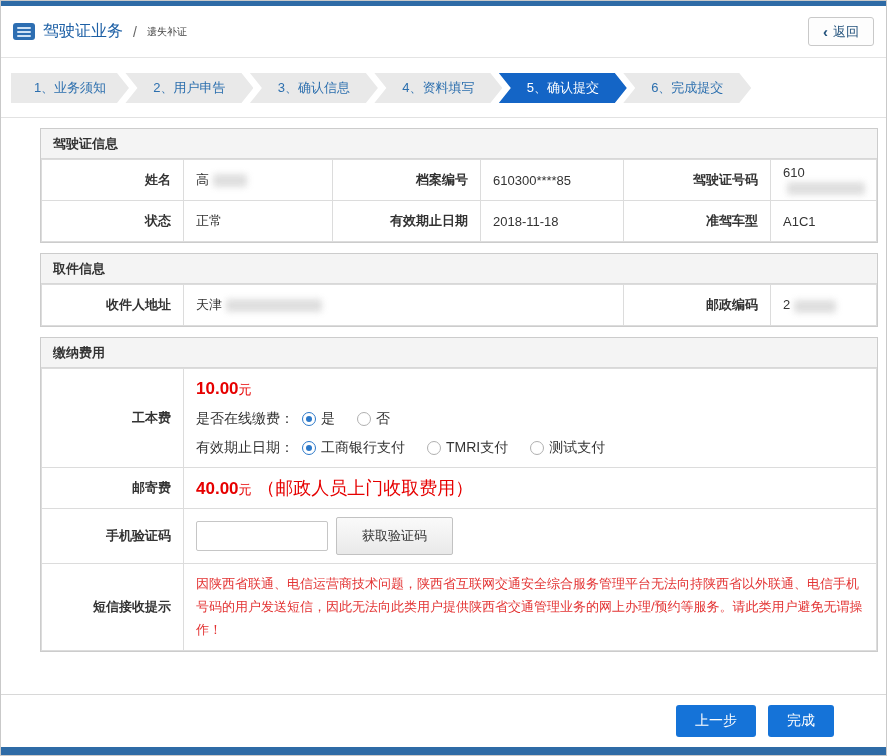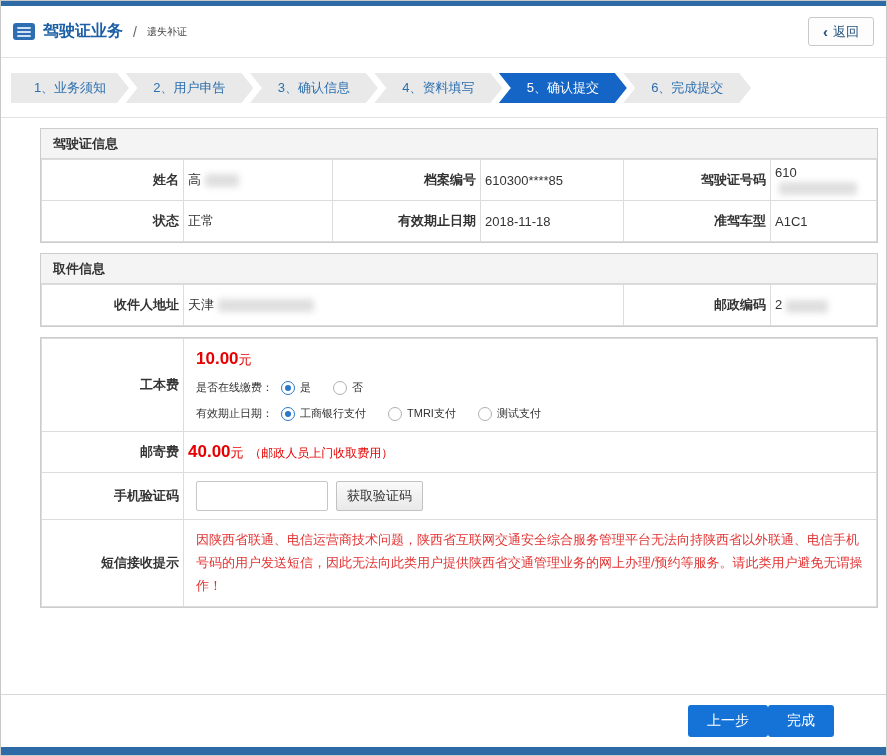--- a/index.html
+++ b/index.html
@@ -16,21 +16,21 @@
   
   .hdr {
     flex:0 0 auto; height:52px; padding:0 12px;
     display:flex; align-items:center; justify-content:space-between;
     border-bottom:1px solid #e4e4e4; background:#fff;
   }
   .hdr-left { display:flex; align-items:center; gap:8px; }
   .doc-icon { width:22px; height:17px; background:#2d6eb2; border-radius:3px;
     display:inline-flex; flex-direction:column; justify-content:center; gap:2px; padding:3px 4px; }
   .doc-icon i { display:block; height:2px; background:#cfe2f5; border-radius:1px; }
-  .hdr-title { color:#1c5fa5; font-size:16px; font-weight:bold; }
+  .hdr-title { color:#1c5fa5; font-size:16px; font-weight:normal; }
   .hdr-sep { color:#666; font-size:14px; margin:0 2px; }
   .hdr-sub { color:#444; font-size:10px; }
   .back-btn {
     background:#fdfdfd; border:1px solid #c9c9c9; border-radius:3px;
     height:29px; padding:0 14px; font-size:13px; color:#23527c;
     cursor:pointer; display:inline-flex; align-items:center; gap:5px;
     font-family:inherit;
   }
   .back-btn .chev { font-size:15px; line-height:1; color:#23527c; font-weight:bold; }
 
@@ -50,53 +50,53 @@
   main { flex:1 1 auto; padding:0 8px; }
   section.card { border:1px solid #cccccc; margin-top:10px; background:#fff;margin-left:31px; }
   .sec-title {
     background:#f4f4f4; border-bottom:1px solid #d8d8d8;
     height:30px; line-height:30px; padding:0 12px;
     font-size:13px; font-weight:bold; color:#333;
   }
   table.info { width:100%; border-collapse:collapse; table-layout:fixed; }
   table.info td {
     border:1px solid #dcdcdc; height:41px; font-size:13px; color:#333;
-    padding:0 4px; background:#fff; overflow:hidden;
+    padding:0 12px; background:#fff; overflow:hidden;
   }
   td.lbl { background:#f4f4f4; text-align:right; font-weight:bold; color:#333; }
   .redact { display:inline-block; height:13px; background:#d9d9d9; filter:blur(3px);
     border-radius:2px; vertical-align:middle; margin-left:4px; opacity:.85; }
 
   
   .fee-block { padding:10px 12px; }
   .amount { color:#e60000; font-size:17px; font-weight:bold; }
   .amount-unit { color:#e60000; font-size:13px; font-weight:normal; }
-  .pay-line { margin-top:11px; font-size:11px; color:#333; display:flex; align-items:flex-end; }
+  .pay-line { margin-top:11px; font-size:14px; color:#333; display:flex; align-items:flex-end; }
   .pay-line .q { margin-right:8px; }
   .radio { width:14px; height:14px; border:1px solid #b0b0b0; border-radius:50%;
     display:inline-block; position:relative; background:#fff; margin-right:5px;
     vertical-align:-2px; cursor:pointer; flex:0 0 auto; }
   .radio.checked { border-color:#2b78c9; }
   .radio.checked::after { content:""; position:absolute; left:3px; top:3px; right:3px; bottom:3px;
     background:#2b78c9; border-radius:50%; }
   .opt { margin-right:22px; display:inline-flex; align-items:center; }
   .opt-label { color:#333; }
-  .note-red { color:#e60000; font-size:12px; margin-left:2px; }
+  .note-red { color:#e60000; font-size:18px; margin-left:2px; }
   .captcha-row { display:flex; align-items:center; padding:8px 12px; }
   .captcha-input { width:132px; height:30px; border:1px solid #c6c6c6; border-radius:2px;
     padding:0 8px; font-size:13px; font-family:inherit; }
-  .captcha-btn { margin-left:8px; height:30px; padding:0 10px; font-size:13px; color:#333;
+  .captcha-btn { margin-left:8px; height:38px; padding:0 25px; font-size:13px; color:#333;
     background:linear-gradient(#fafafa,#e9e9e9); border:1px solid #c2c2c2; border-radius:2px;
     cursor:pointer; font-family:inherit; }
   .sms-text { color:#e33333; font-size:13px; line-height:1.75; padding:9px 12px; }
 
   
   .footer-actions {
     flex:0 0 auto; border-top:1px solid #d8d8d8; background:#fff;
-    display:flex; justify-content:flex-end; align-items:center; 
+    display:flex; justify-content:flex-end; align-items:center; gap:12px;
     padding:10px 52px 10px 0; margin-top:auto;
   }
   .btn-primary {
     background:#1573d8; color:#fff; border:none; border-radius:3px;
     padding:7px 19px; font-size:14px; cursor:pointer; font-family:inherit;
   }
 </style>
 </head>
 <body>
 
@@ -179,20 +179,21 @@
           <td class="lbl">收件人地址</td>
           <td colspan="3"><span>天津</span><span class="redact" style="width:96px"></span></td>
           <td class="lbl">邮政编码</td>
           <td><span>2</span><span class="redact" style="width:42px"></span></td>
         </tr>
       </tbody>
         </table>
     </section>
 
     <section class="card">
+      <div class="sec-title">缴纳费用</div>
       <table class="info">
         <colgroup>
             <col style="width:142px">
             <col>
           </colgroup>
         <tbody>
             <tr>
           <td class="lbl">工本费</td>
           <td style="padding:0;">
             <div class="fee-block">

